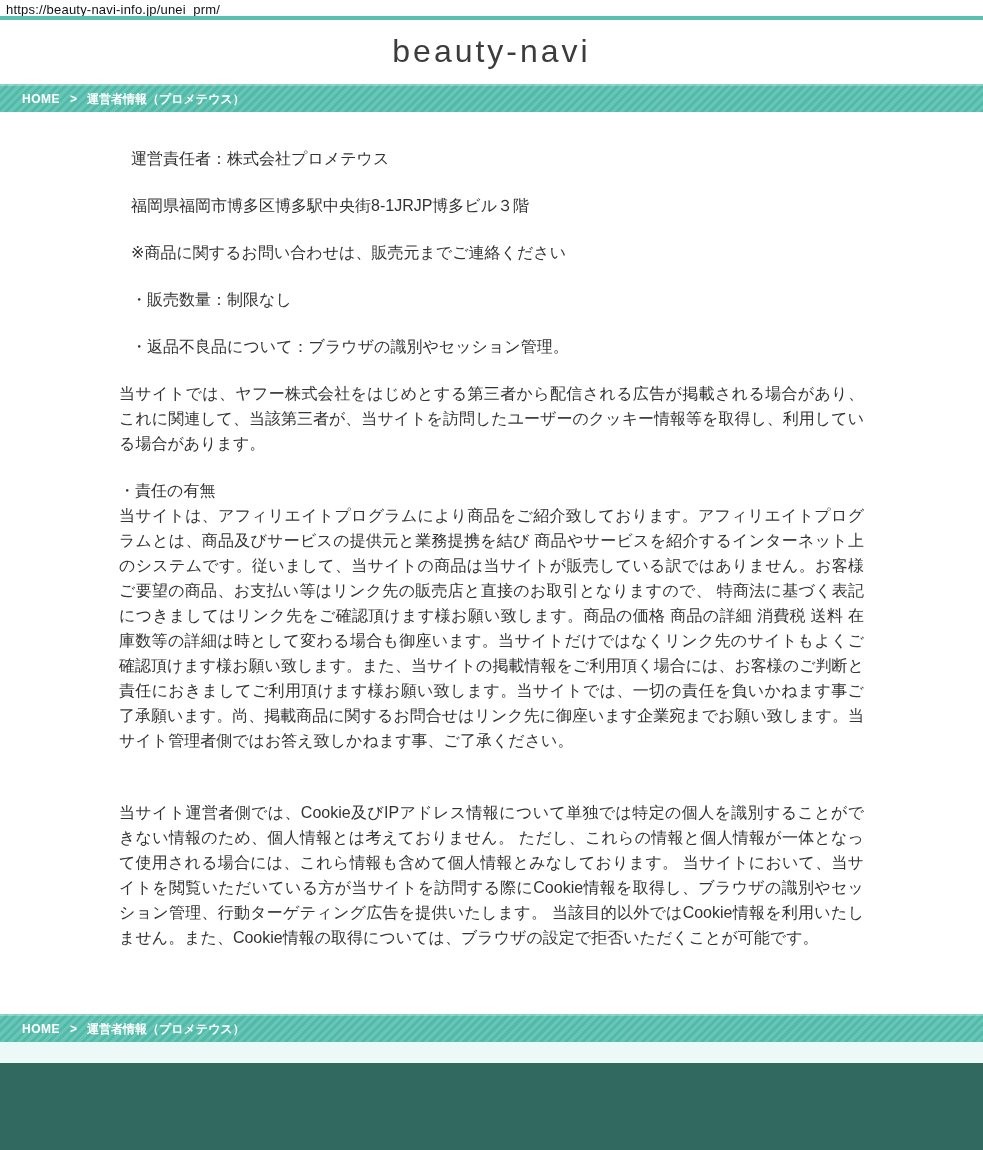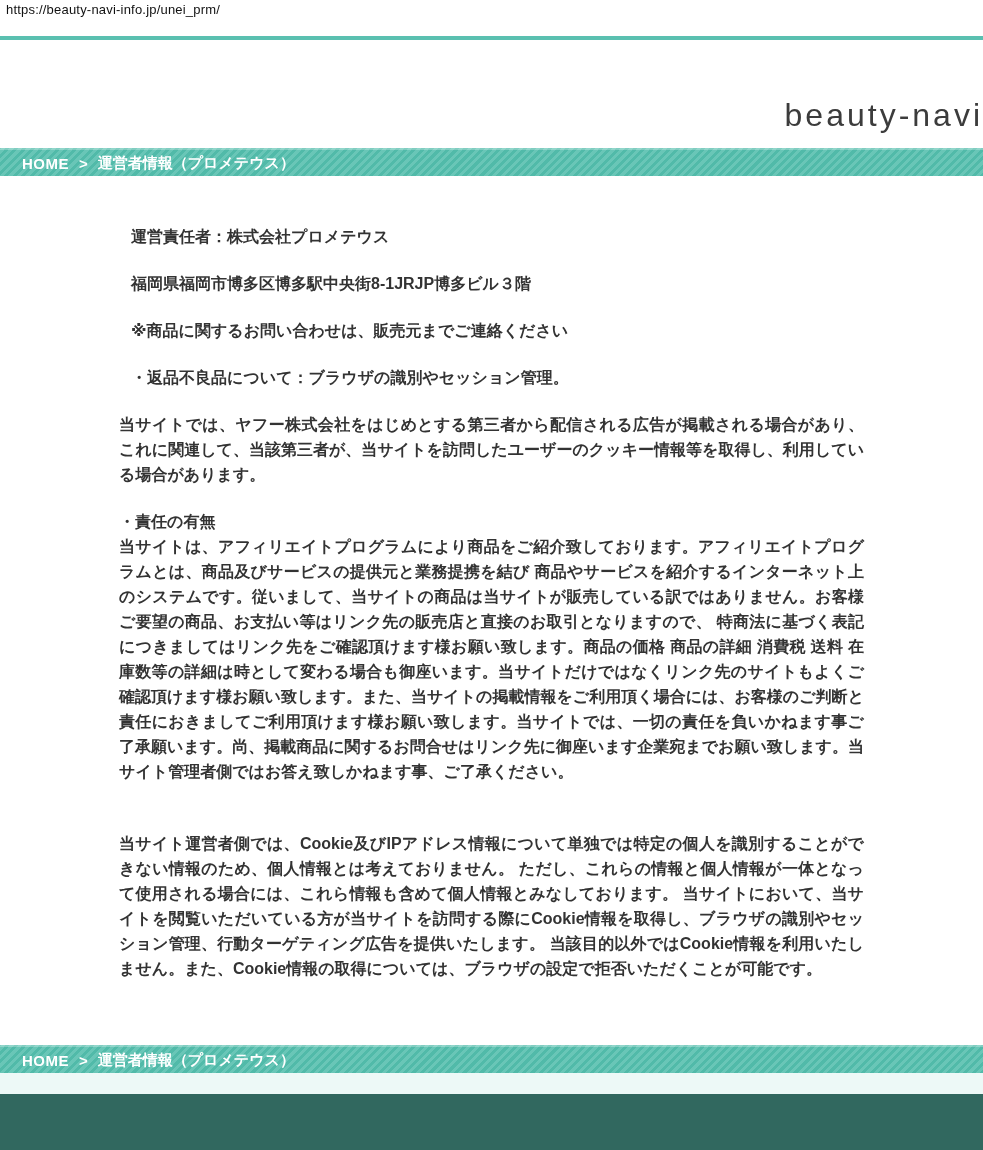--- a/index.html
+++ b/index.html
@@ -10,40 +10,39 @@
     min-height: 1150px;
     margin: 0 auto;
     display: flex;
     flex-direction: column;
     font-family: "Liberation Sans", "DejaVu Sans", sans-serif;
     color: #333333;
   }
 
   
   .url-bar {
-    height: 36px;
+    height: 16px;
     background: #ffffff;
     padding: 2px 0 0 6px;
     font-size: 13px;
     color: #111111;
     letter-spacing: 0.2px;
   }
 
   
   .accent-rule {
     height: 4px;
     background: #5ac0b0;
   }
 
   
   .site-header {
     background: #ffffff;
-    text-align: right;
+    text-align: center;
     padding: 12px 0 14px 0;
-    margin-top: 44px;
   }
   .site-title {
     font-size: 32px;
     font-weight: 300;
     letter-spacing: 3px;
     color: #3c3c3c;
     line-height: 38px;
   }
 
   
@@ -55,45 +54,44 @@
       rgba(255,255,255,0.13) 0px,
       rgba(255,255,255,0.13) 3px,
       rgba(0,0,0,0.02) 3px,
       rgba(0,0,0,0.02) 6px
     );
     border-top: 2px solid rgba(255,255,255,0.28);
     display: flex;
     align-items: center;
     padding-left: 22px;
     color: #ffffff;
-    font-size: 15px;
+    font-size: 12px;
   }
   .bc-home {
     font-weight: bold;
     color: #ffffff;
     text-decoration: none;
     cursor: pointer;
     letter-spacing: 0.5px;
   }
   .bc-sep {
     font-weight: bold;
     margin: 0 10px;
   }
   .bc-current {
     font-weight: bold;
   }
 
   
   .main-content {
     width: 745px;
     margin: 0 auto;
-    padding: 26px 0 42px 0;
+    padding: 12px 0 42px 0;
     background: #ffffff;
     flex: 0 0 auto;
-    font-weight: bold;
   }
   .main-content p {
     font-size: 16px;
     line-height: 25px;
     margin: 22px 0;
     color: #333333;
     text-align: justify;
   }
   .info-line { padding-left: 12px; text-align: left !important; }
 
@@ -122,20 +120,21 @@
 <nav class="breadcrumb-bar">
   <a class="bc-home">HOME</a>
   <span class="bc-sep">&gt;</span>
   <span class="bc-current">運営者情報（プロメテウス）</span>
 </nav>
 
 <main class="main-content">
   <p class="info-line">運営責任者：株式会社プロメテウス</p>
   <p class="info-line">福岡県福岡市博多区博多駅中央街8-1JRJP博多ビル３階</p>
   <p class="info-line">※商品に関するお問い合わせは、販売元までご連絡ください</p>
+  <p class="info-line">・販売数量：制限なし</p>
   <p class="info-line">・返品不良品について：ブラウザの識別やセッション管理。</p>
 
   <p>当サイトでは、ヤフー株式会社をはじめとする第三者から配信される広告が掲載される場合があり、これに関連して、当該第三者が、当サイトを訪問したユーザーのクッキー情報等を取得し、利用している場合があります。</p>
 
   <p>
     <span>・責任の有無</span><br>
     <span>当サイトは、アフィリエイトプログラムにより商品をご紹介致しております。アフィリエイトプログラムとは、商品及びサービスの提供元と業務提携を結び 商品やサービスを紹介するインターネット上のシステムです。従いまして、当サイトの商品は当サイトが販売している訳ではありません。お客様ご要望の商品、お支払い等はリンク先の販売店と直接のお取引となりますので、 特商法に基づく表記につきましてはリンク先をご確認頂けます様お願い致します。商品の価格 商品の詳細 消費税 送料 在庫数等の詳細は時として変わる場合も御座います。当サイトだけではなくリンク先のサイトもよくご確認頂けます様お願い致します。また、当サイトの掲載情報をご利用頂く場合には、お客様のご判断と責任におきましてご利用頂けます様お願い致します。当サイトでは、一切の責任を負いかねます事ご了承願います。尚、掲載商品に関するお問合せはリンク先に御座います企業宛までお願い致します。当サイト管理者側ではお答え致しかねます事、ご了承ください。</span>
   </p>
 
   <p>

